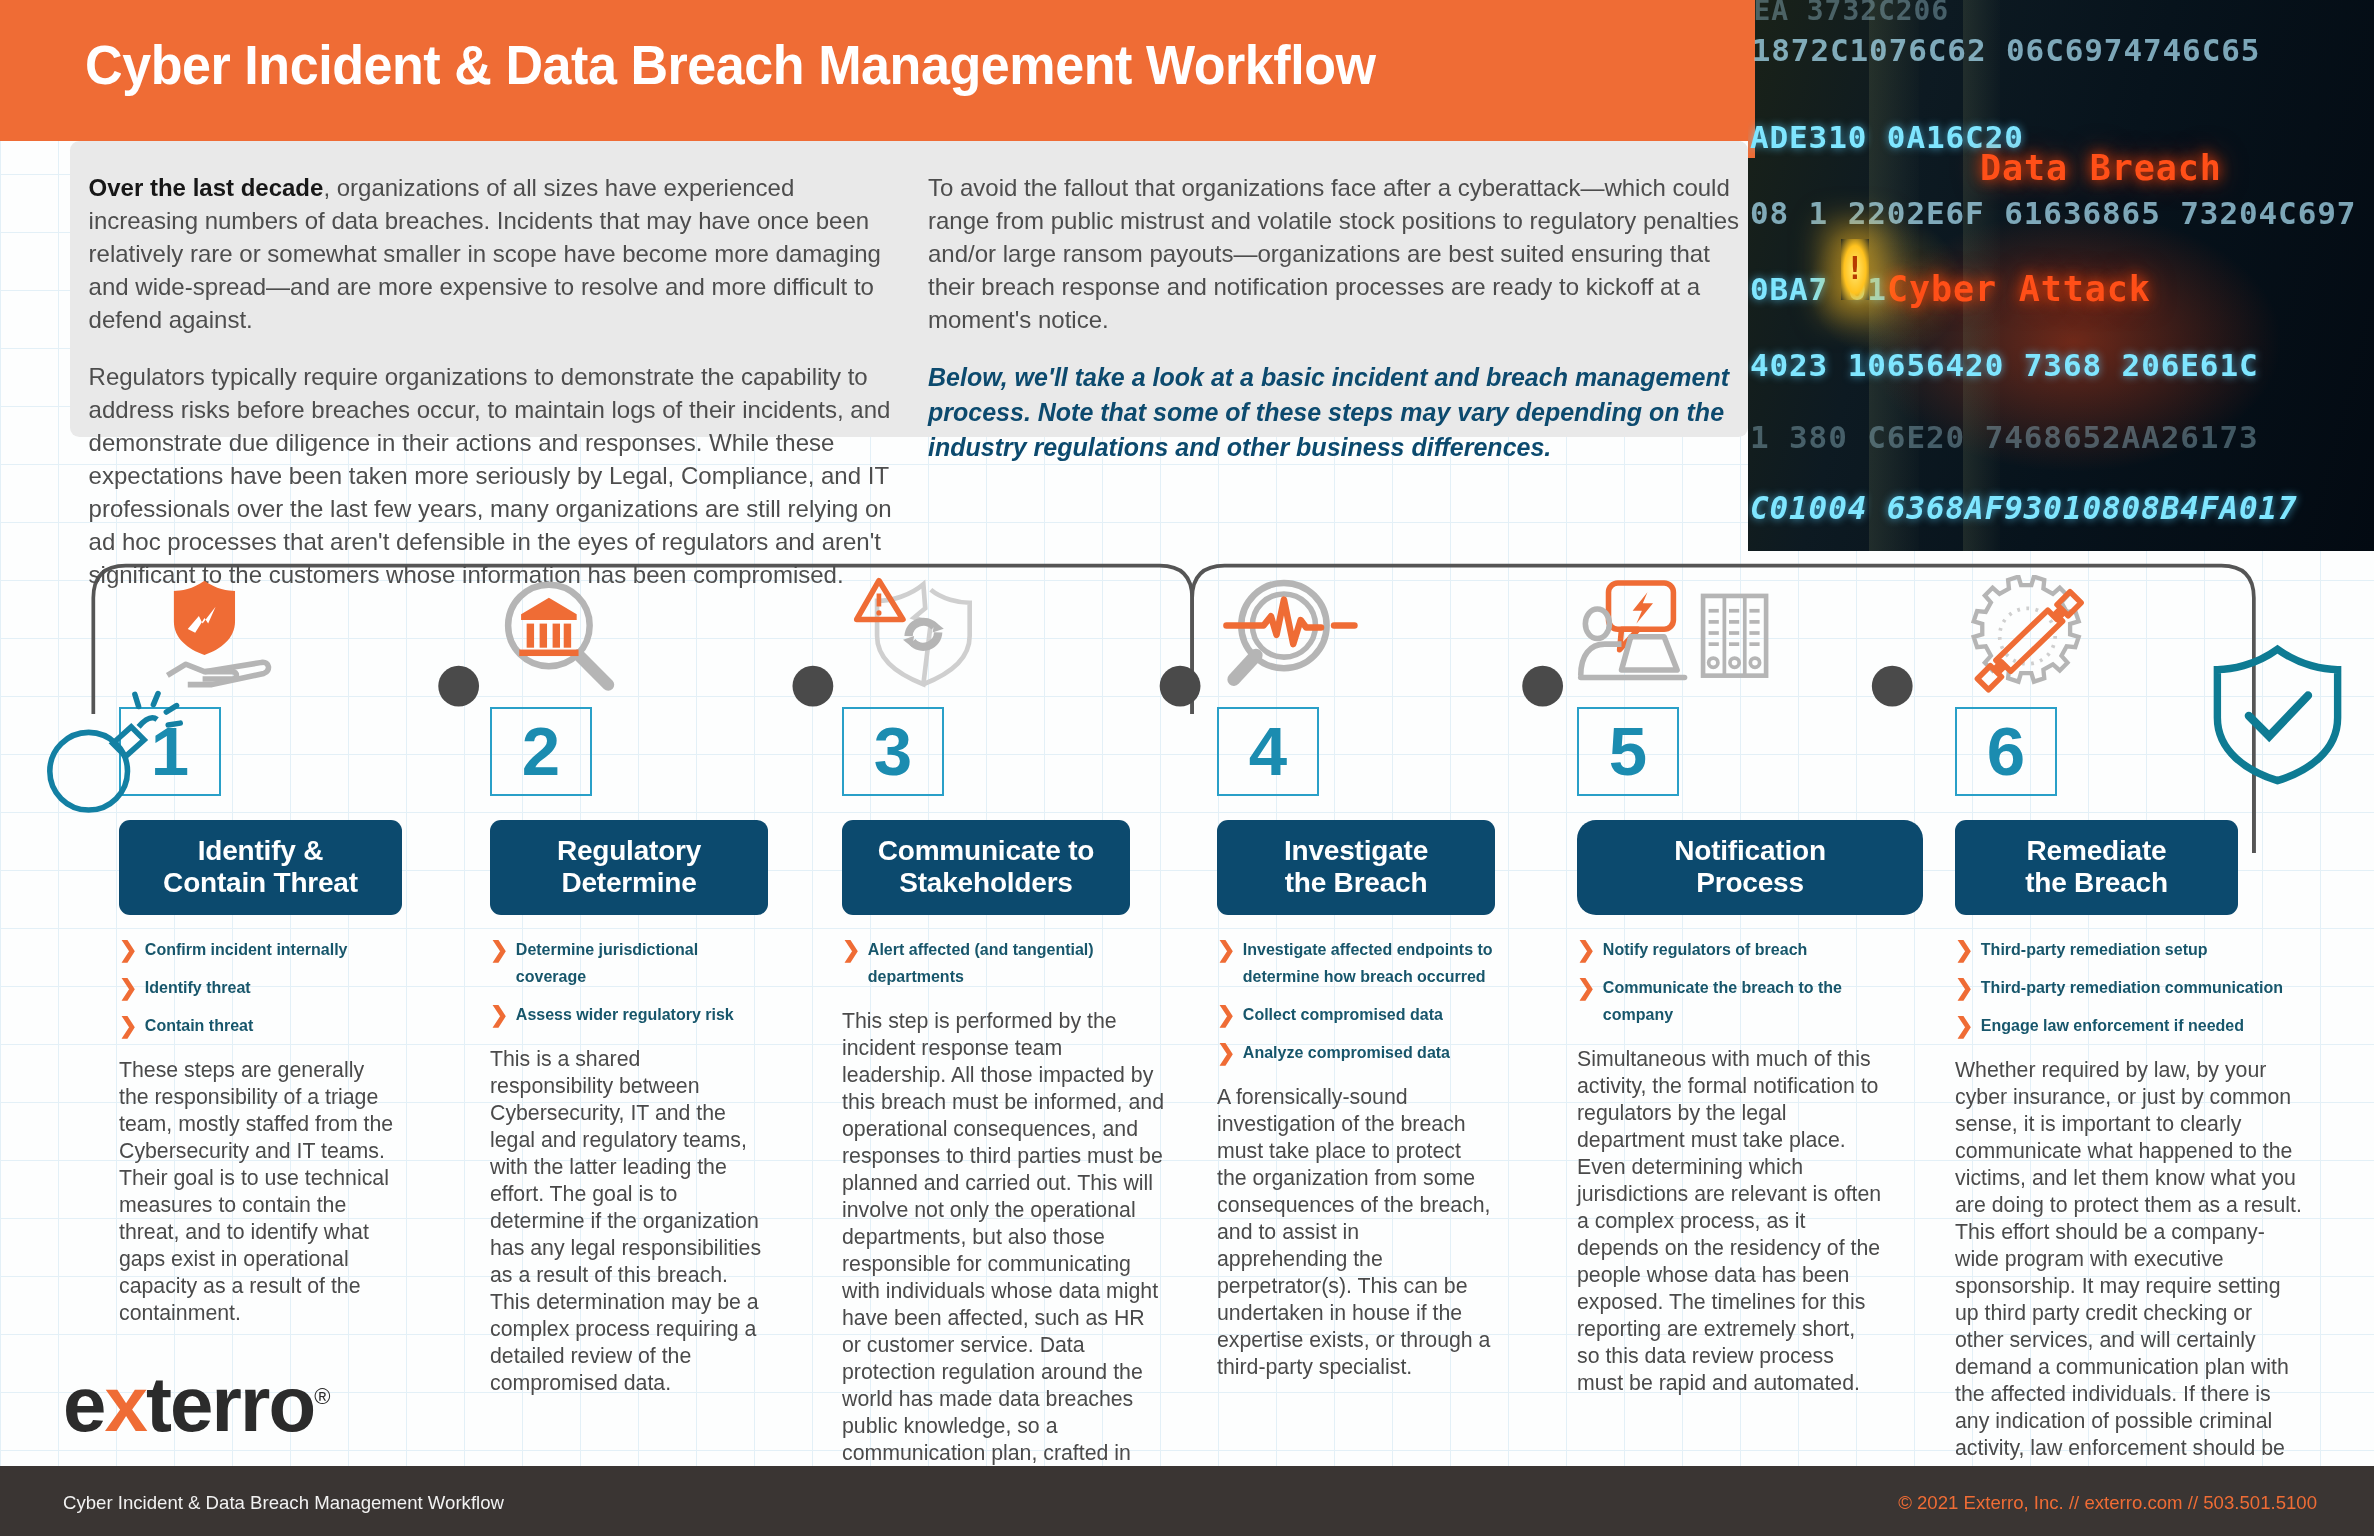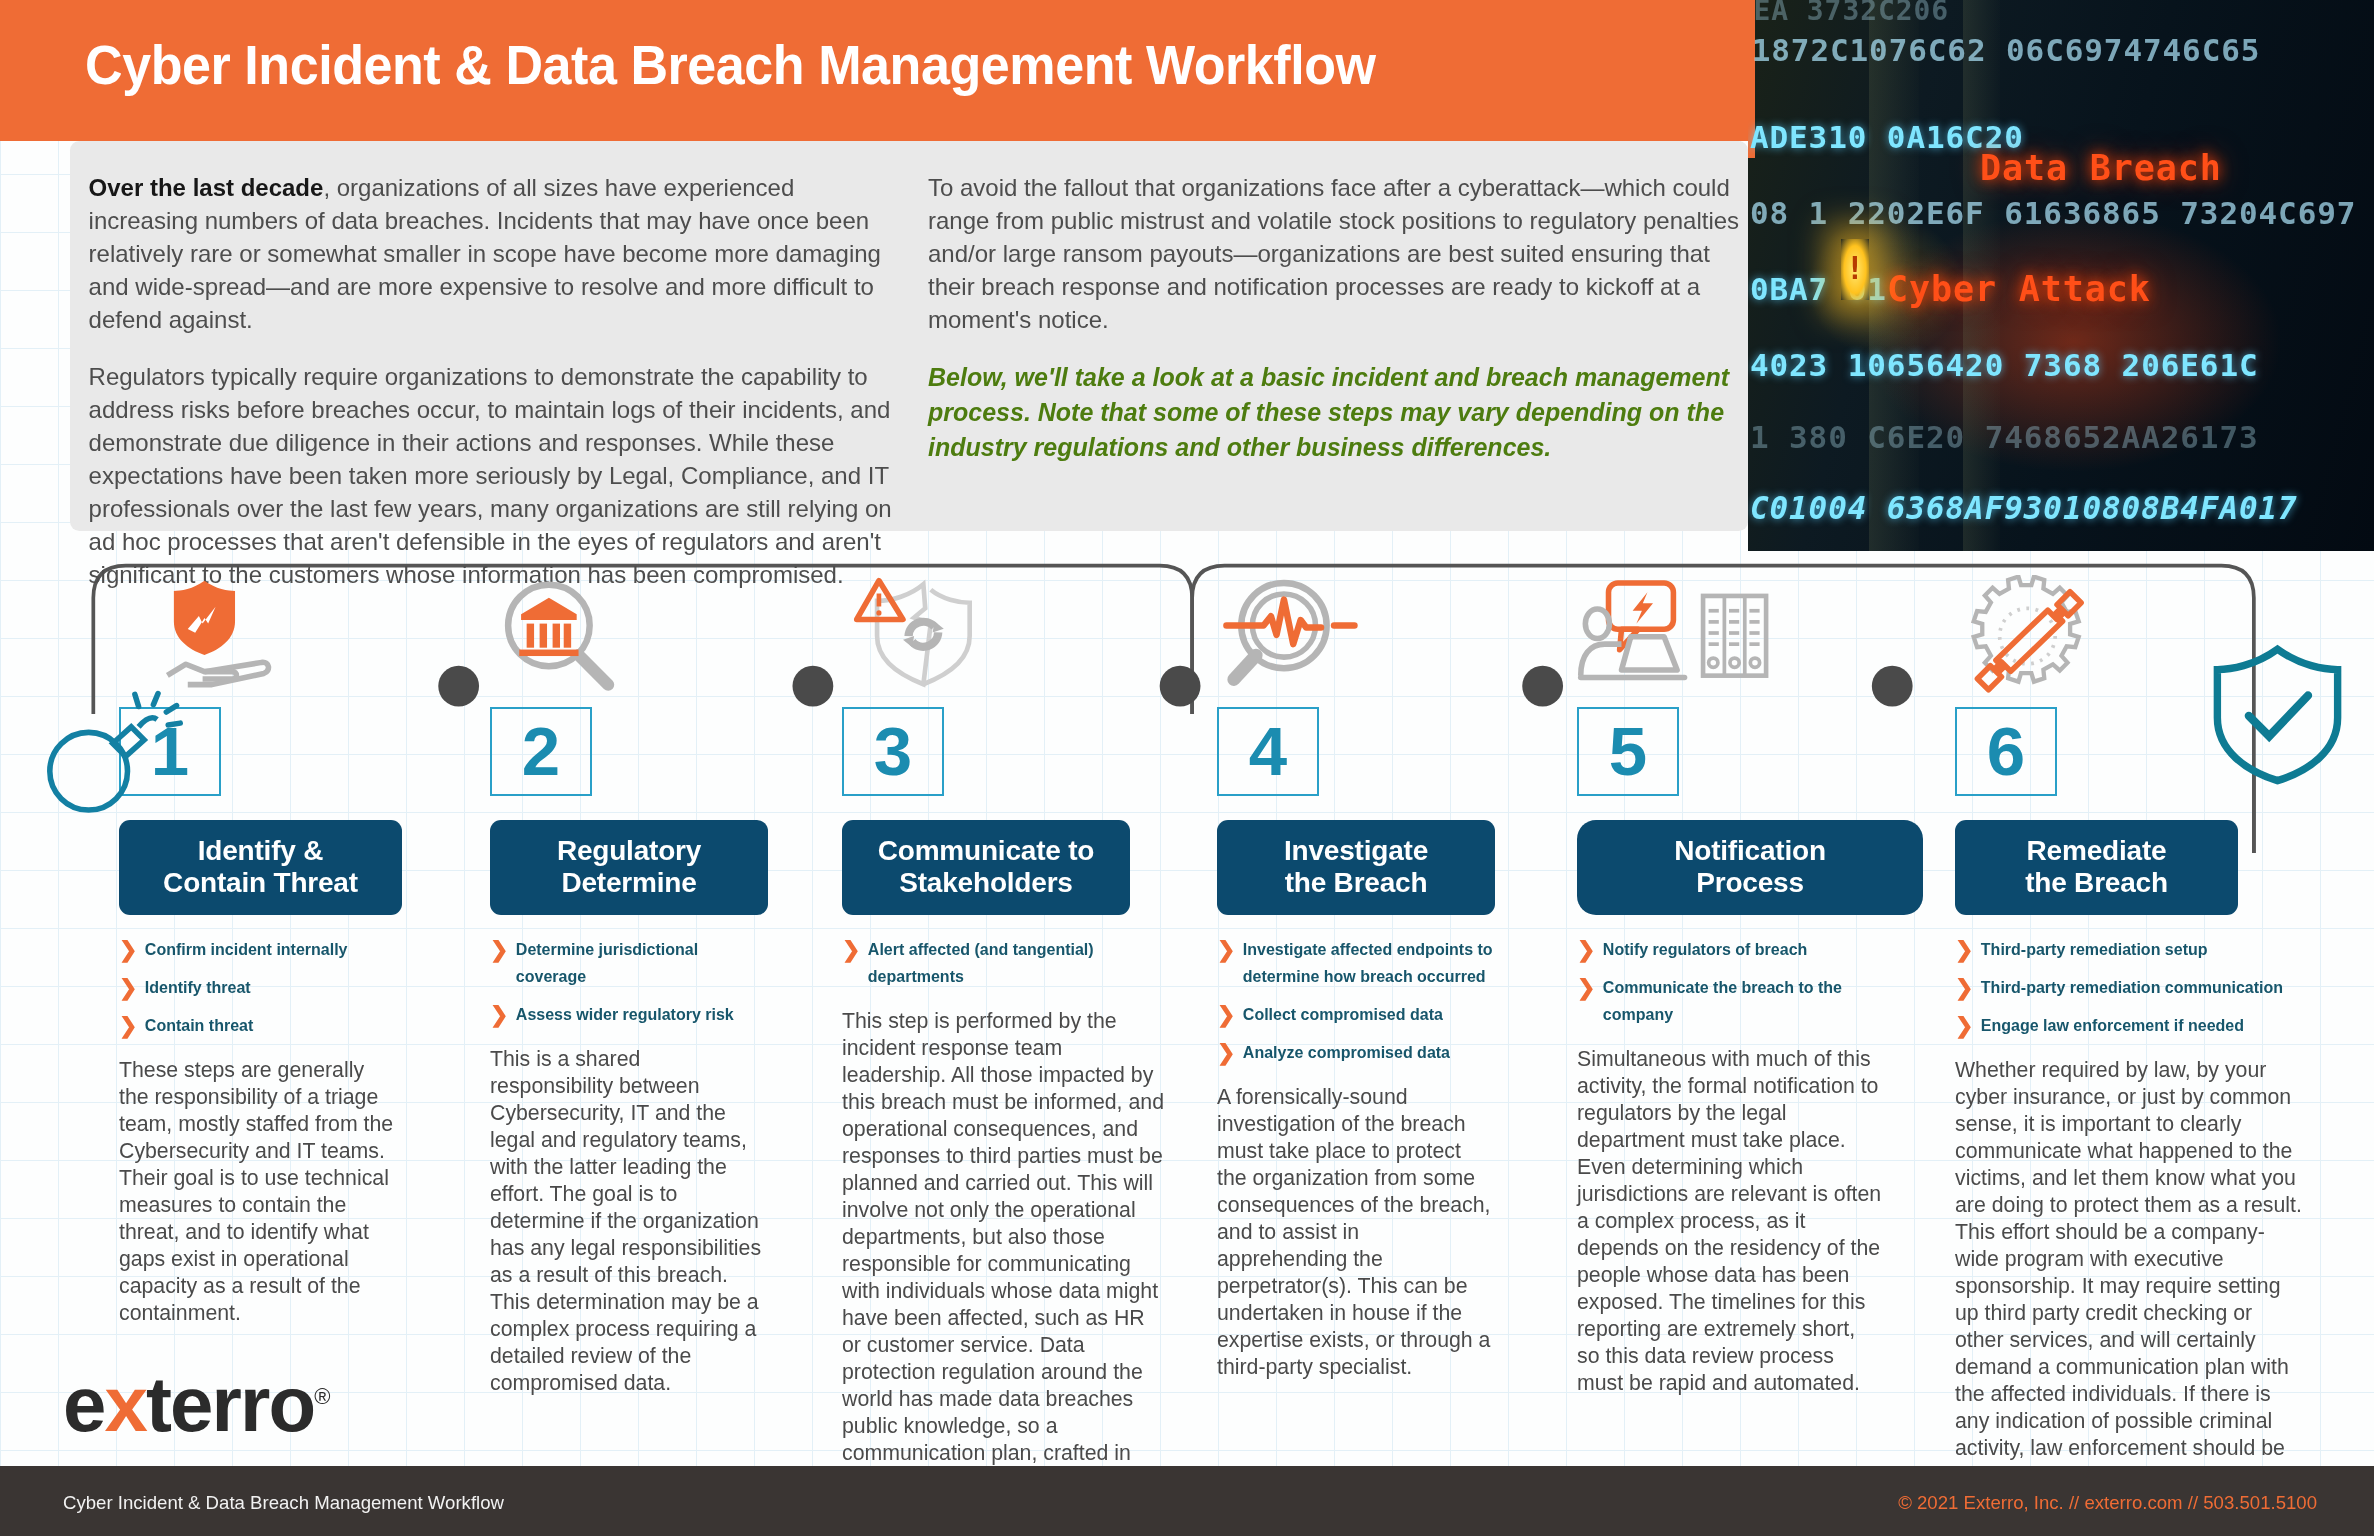--- a/index.html
+++ b/index.html
@@ -77,32 +77,32 @@
     box-shadow: 0 0 32px 15px rgba(255,190,30,0.55);
     color: #b63a00; font-weight: 700; font-size: 32px; text-align: center; line-height: 58px;
     font-family: "DejaVu Sans Mono", monospace;
   }
   #hero-leftstrip {
     position: absolute; left: 0; top: 0; width: 6.5px; height: 158px; background: #ef6c35;
   }
 
   
   #intro-panel {
-    position: absolute; left: 70px; top: 141px; width: 1678px; height: 390px;
+    position: absolute; left: 70px; top: 141px; width: 1678px; height: 296px;
     background: #e9e9e9; border-radius: 9.3px; z-index: 2;
   }
   .intro-col { position: absolute; top: 30px; }
   #intro-col-left  { left: 18.6px;   width: 816px; }
   #intro-col-right { left: 858px;  width: 812px; }
   .intro-p {
     font-size: 24px; line-height: 33px; color: #4d4d4d; margin-bottom: 24px;
   }
   .intro-p b { color: #171717; font-weight: 700; }
   .intro-teal {
-    font-size: 25px; line-height: 35px; color: #4d7c0f;
+    font-size: 25px; line-height: 35px; color: #0c4a6e;
     font-style: italic; font-weight: 600;
   }
   .intro-teal b { font-weight: 800; font-style: italic; }
 
   
   #flow-svg {
     position: absolute; left: 0; top: 547px; width: 2375px; height: 306px; z-index: 1;
   }
 
   

